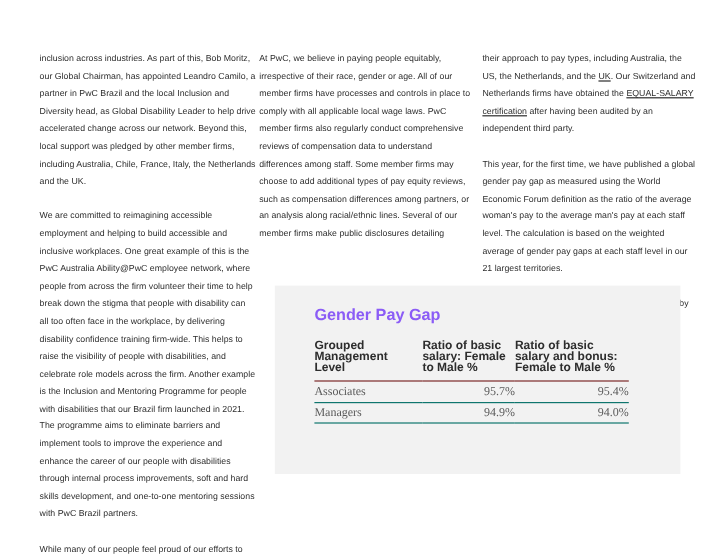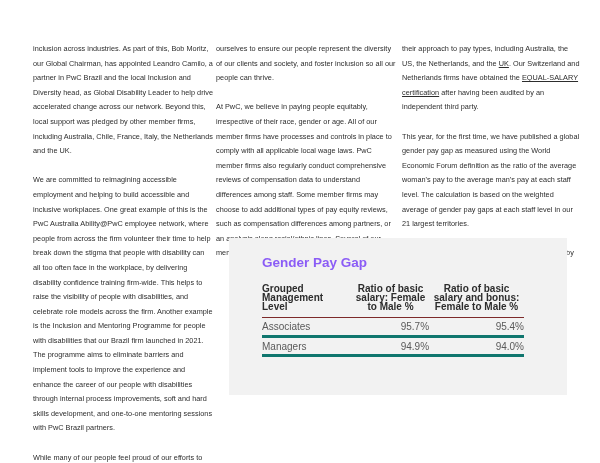--- a/index.html
+++ b/index.html
@@ -24,37 +24,36 @@
     position: absolute; left: 33px; top: 17px; font-size: 13.5px; font-weight: bold; color: #8b5cf6;
   }
   .gpg-table {
     position: absolute; left: 33px; top: 47px; width: 262px; border-collapse: collapse; font-size: 10px;
   }
   .gpg-table th {
     font-weight: bold; color: #2d2d2d; line-height: 8.8px; padding: 0 0 6px 0; vertical-align: bottom;
     border-bottom: 1.2px solid #7d2a2a; white-space: pre-line;
   }
   .gpg-table th.c1 { text-align: left; width: 90px; }
-  .gpg-table th.c2, .gpg-table th.c3 { text-align: center; }
+  .gpg-table th.c2, .gpg-table th.c3 { text-align: left; }
   .gpg-table td {
-    color: #5a5a5a; height: 16.5px; padding: 0; border-bottom: 3px solid #0f766e;
+    color: #5a5a5a; height: 16.5px; padding: 0; border-bottom: 1px solid #0f766e; font-family: Liberation Serif, serif;
   }
   .gpg-table td.num { text-align: right; }
 </style>
 </head>
 <body>
 
 <div id="col1" class="col">
   <p>inclusion across industries. As part of this, Bob Moritz, our Global Chairman, has appointed Leandro Camilo, a partner in PwC Brazil and the local Inclusion and Diversity head, as Global Disability Leader to help drive accelerated change across our network. Beyond this, local support was pledged by other member firms, including Australia, Chile, France, Italy, the Netherlands and the UK.</p>
   <p>We are committed to reimagining accessible employment and helping to build accessible and inclusive workplaces. One great example of this is the PwC Australia Ability@PwC employee network, where people from across the firm volunteer their time to help break down the stigma that people with disability can all too often face in the workplace, by delivering disability confidence training firm-wide. This helps to raise the visibility of people with disabilities, and celebrate role models across the firm. Another example is the Inclusion and Mentoring Programme for people with disabilities that our Brazil firm launched in 2021. The programme aims to eliminate barriers and implement tools to improve the experience and enhance the career of our people with disabilities through internal process improvements, soft and hard skills development, and one-to-one mentoring sessions with PwC Brazil partners.</p>
   <p>While many of our people feel proud of our efforts to foster an inclusive and diverse culture, we must not be complacent. We will continue to challenge</p>
 </div>
 
 <div id="col2" class="col">
-  <p>ourselves to ensure our people represent the diversity of our clients and society, and foster inclusion so all our people can thrive.</p>
   <p>At PwC, we believe in paying people equitably, irrespective of their race, gender or age. All of our member firms have processes and controls in place to comply with all applicable local wage laws. PwC member firms also regularly conduct comprehensive reviews of compensation data to understand differences among staff. Some member firms may choose to add additional types of pay equity reviews, such as compensation differences among partners, or an analysis along racial/ethnic lines. Several of our member firms make public disclosures detailing</p>
 </div>
 
 <div id="col3" class="col">
   <p><span>their approach to pay types, including Australia, the US, the Netherlands, and the </span><span class="link">UK</span><span>. Our Switzerland and Netherlands firms have obtained the </span><span class="link">EQUAL-SALARY certification</span><span> after having been audited by an independent third party.</span></p>
   <p>This year, for the first time, we have published a global gender pay gap as measured using the World Economic Forum definition as the ratio of the average woman's pay to the average man's pay at each staff level. The calculation is based on the weighted average of gender pay gaps at each staff level in our 21 largest territories.</p>
   <p>The gender pay gap at each level is largely driven by there being a greater proportion of men in the</p>
 </div>
 
 <div class="gpg-box">

